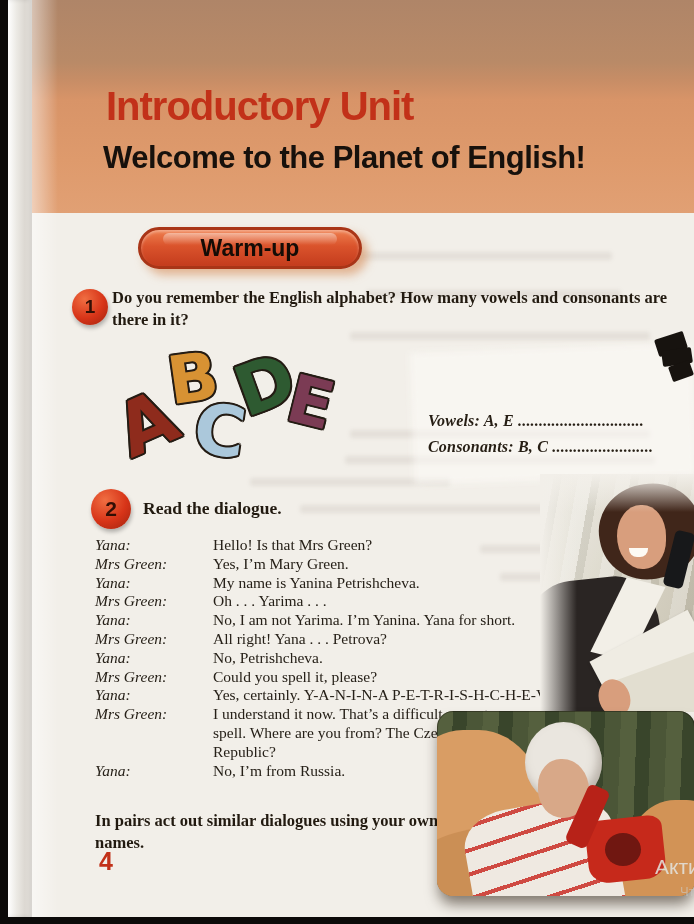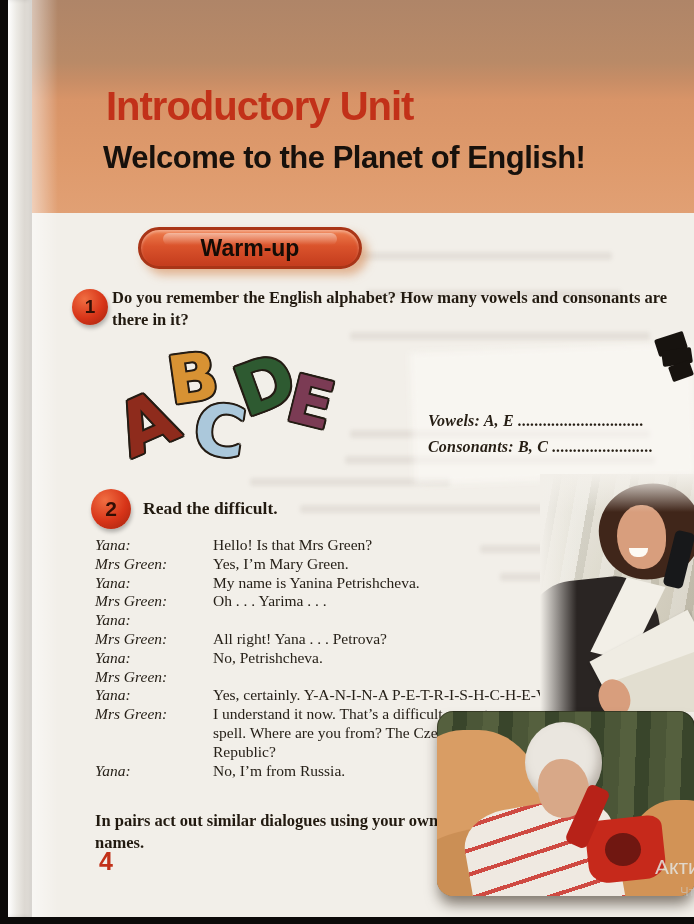--- a/index.html
+++ b/index.html
@@ -252,21 +252,21 @@
     <div>Consonants: B, C ........................</div>
   </div>
 
   <div class="clip">
       <i></i>
       <i></i>
       <i></i>
     </div>
 
   <div class="num num-2">2</div>
-  <div class="prompt-2">Read the difficult.</div>
+  <div class="prompt-2">Read the dialogue.</div>
 
   <div class="dialogue">
 
       <div class="dlg-row">
         <div class="dlg-speaker">Yana:</div>
         <div class="dlg-text">Hello! Is that Mrs Green?</div>
       </div>
 
       <div class="dlg-row">
         <div class="dlg-speaker">Mrs Green:</div>
@@ -278,34 +278,36 @@
         <div class="dlg-text">My name is Yanina Petrishcheva.</div>
       </div>
 
       <div class="dlg-row">
         <div class="dlg-speaker">Mrs Green:</div>
         <div class="dlg-text">Oh . . . Yarima . . .</div>
       </div>
 
       <div class="dlg-row">
         <div class="dlg-speaker">Yana:</div>
+        <div class="dlg-text">No, I am not Yarima. I’m Yanina. Yana for short.</div>
       </div>
 
       <div class="dlg-row">
         <div class="dlg-speaker">Mrs Green:</div>
         <div class="dlg-text">All right! Yana . . . Petrova?</div>
       </div>
 
       <div class="dlg-row">
         <div class="dlg-speaker">Yana:</div>
         <div class="dlg-text">No, Petrishcheva.</div>
       </div>
 
       <div class="dlg-row">
         <div class="dlg-speaker">Mrs Green:</div>
+        <div class="dlg-text">Could you spell it, please?</div>
       </div>
 
       <div class="dlg-row">
         <div class="dlg-speaker">Yana:</div>
         <div class="dlg-text">Yes, certainly. Y-A-N-I-N-A P-E-T-R-I-S-H-C-H-E-V-A.</div>
       </div>
 
       <div class="dlg-row">
         <div class="dlg-speaker">Mrs Green:</div>
         <div class="dlg-text">I understand it now. That’s a difficult name to spell. Where are you from? The Czech Republic?</div>

